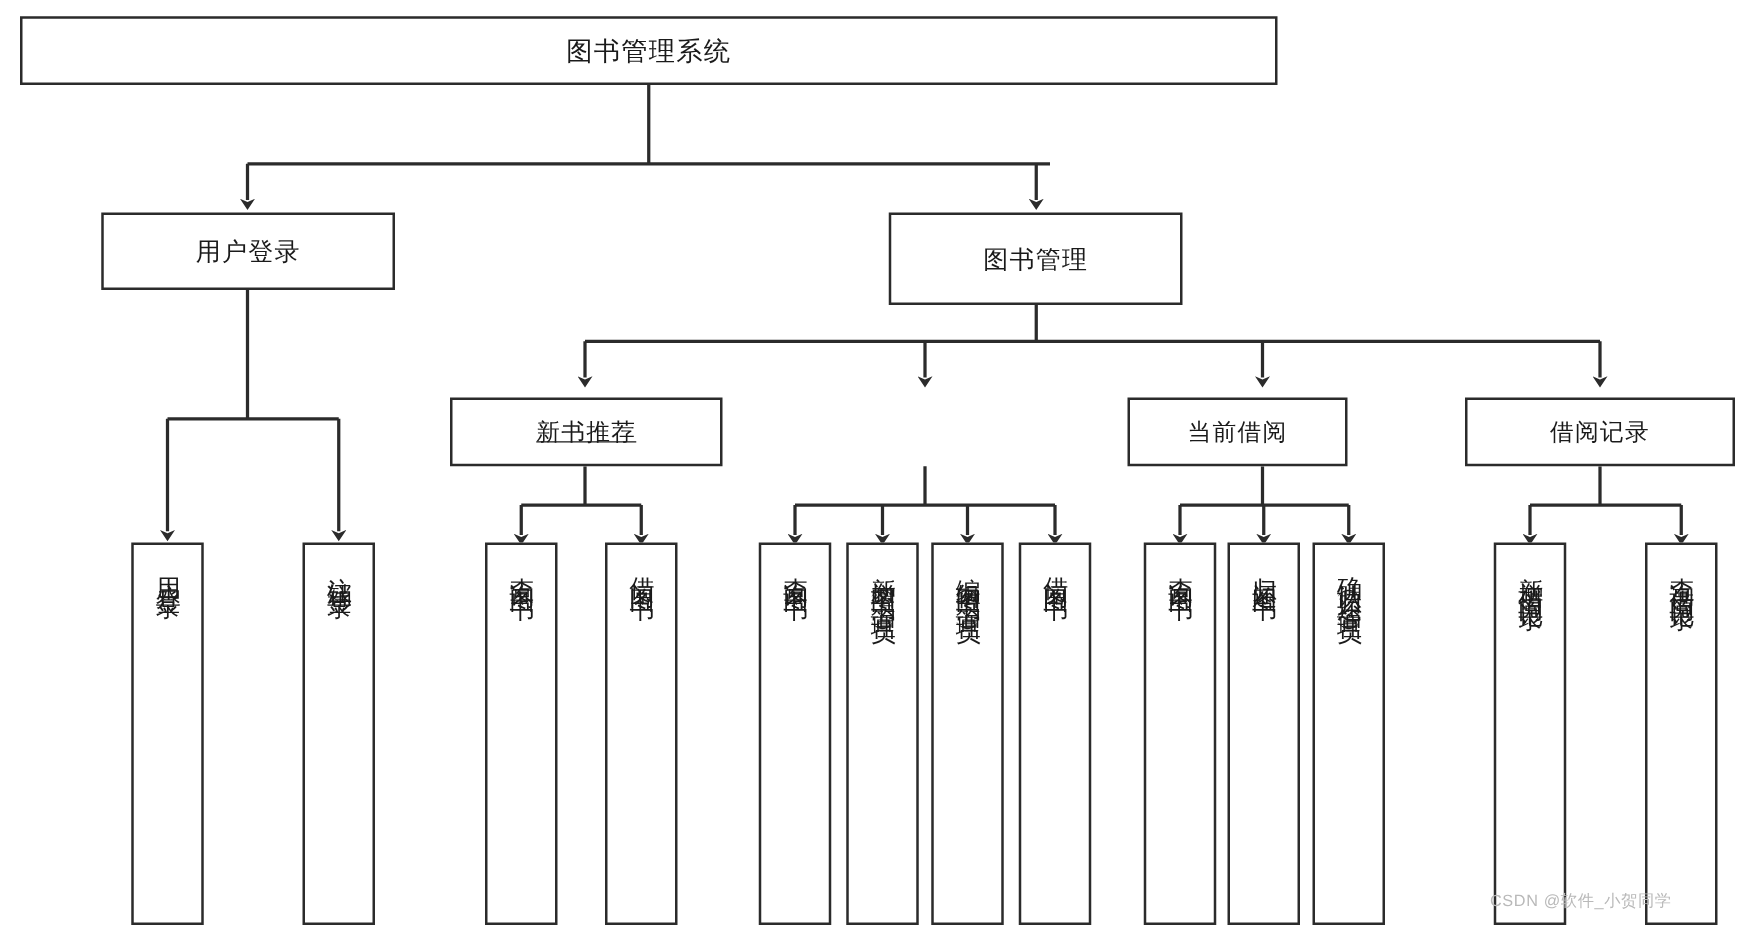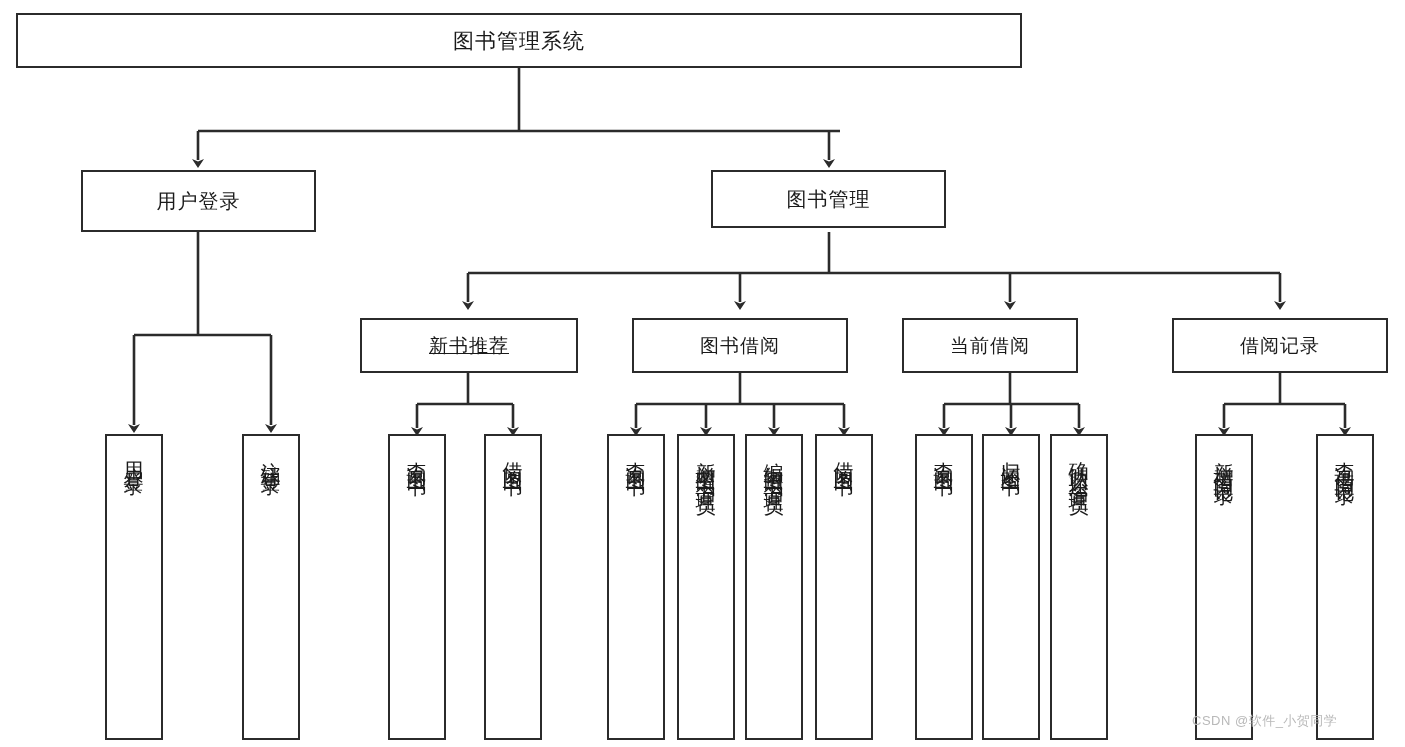--- a/index.html
+++ b/index.html
@@ -126,29 +126,26 @@
     </g>
   </svg>
 
   <div class="node node-root" style="left:16px; top:13px; width:1006px; height:55px;">
     <span>图书管理系统</span>
   </div>
 
   <div class="node node-l2" style="left:81px; top:170px; width:235px; height:62px;">
     <span>用户登录</span>
   </div>
-  <div class="node node-l2" style="left:711px; top:170px; width:235px; height:58px;">
+  <div class="node node-l2" style="left:711px; top:170px; width:235px; height:74px;">
     <span>图书管理</span>
   </div>
 
   <div class="node node-l3" style="left:360px; top:318px; width:218px; height:55px;text-decoration:underline;">
     <span>新书推荐</span>
-  </div>
-  <div class="node node-l3" style="left:632px; top:318px; width:216px; height:55px;">
-    <span>图书借阅</span>
   </div>
   <div class="node node-l3" style="left:902px; top:318px; width:176px; height:55px;">
     <span>当前借阅</span>
   </div>
   <div class="node node-l3" style="left:1172px; top:318px; width:216px; height:55px;">
     <span>借阅记录</span>
   </div>
 
   <div class="node node-leaf" style="left:105px; top:434px; width:58px; height:306px;">
     <span class="vtext">用户登录</span>

